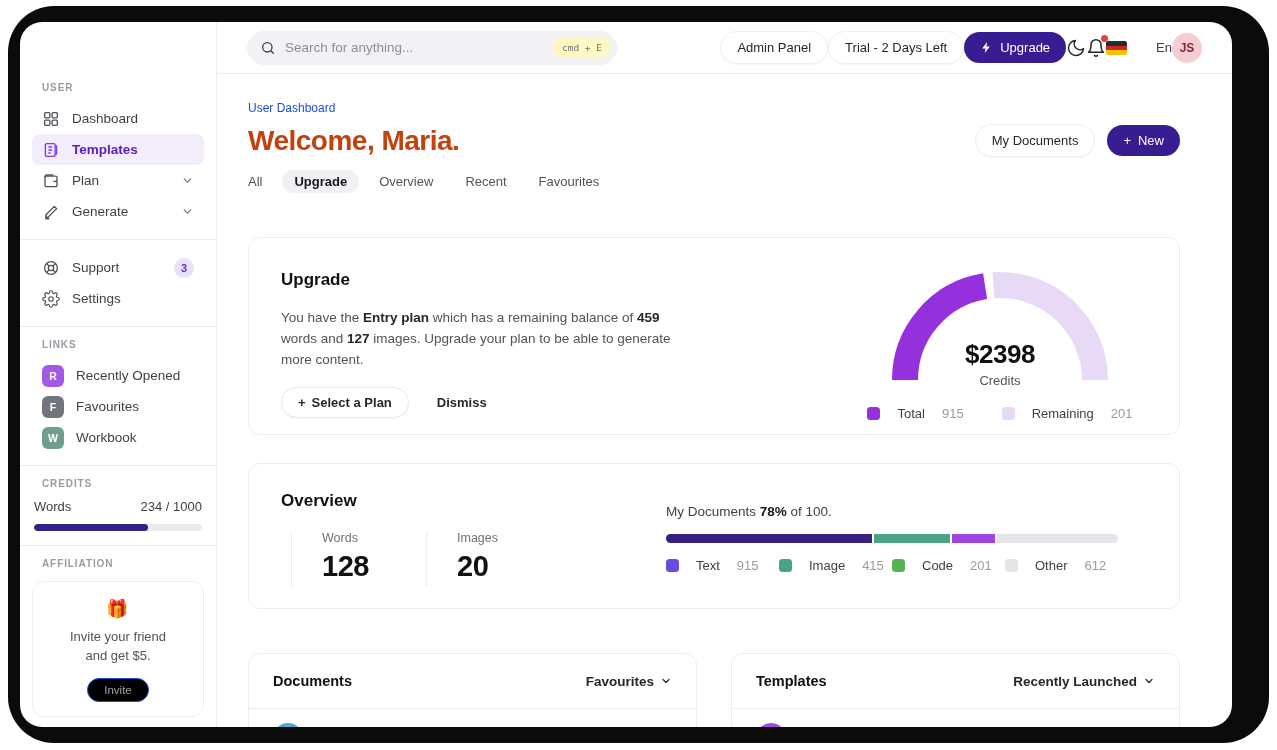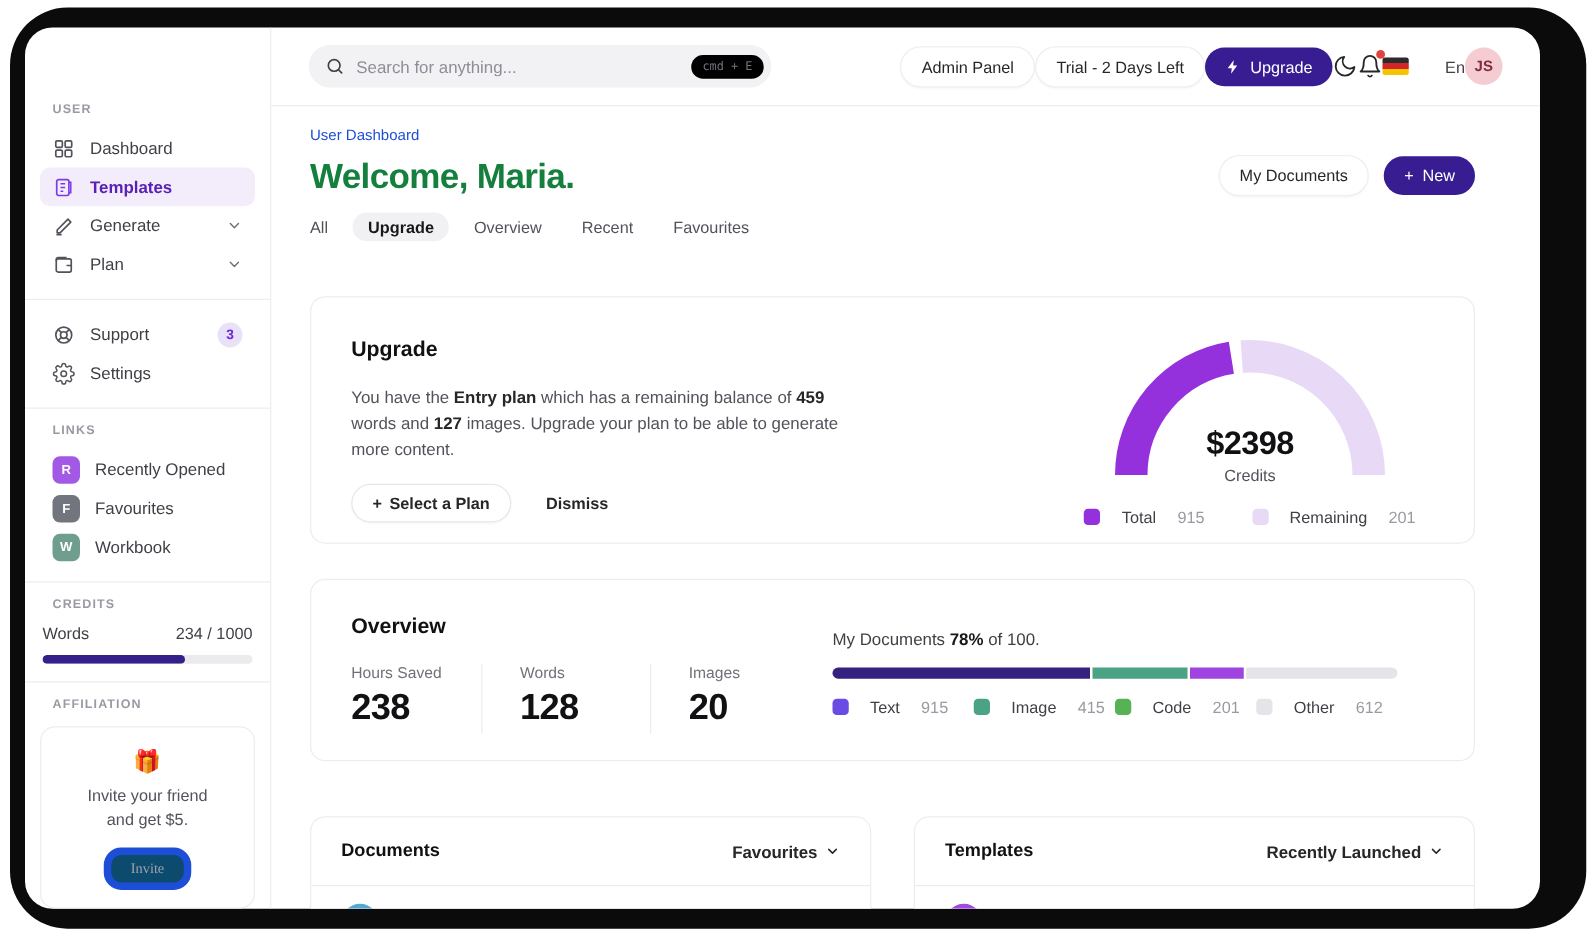--- a/index.html
+++ b/index.html
@@ -17,44 +17,44 @@
   .nav-chevron { margin-left:auto; color:#71717a; display:flex; }
   .nav-badge { margin-left:auto; width:20px; height:20px; border-radius:50%; background:#e8e1f7; color:#6d28d9; font-size:11px; font-weight:600; display:flex; align-items:center; justify-content:center; }
   .side-divider { border:0; border-top:1px solid #ededf0; margin:12px -12px; }
   .link-avatar { width:22px; height:22px; border-radius:6px; color:#fff; font-size:10.5px; font-weight:600; display:flex; align-items:center; justify-content:center; }
   .credits-row { display:flex; justify-content:space-between; align-items:center; padding:0 2px; margin:4px 0 10px; font-size:13px; color:#3f3f46; }
   .credits-track { height:7px; border-radius:4px; background:#ebebee; margin:0 2px 14px; overflow:hidden; }
   .credits-fill { height:100%; border-radius:4px; }
   .affil-card { border:1px solid #ededf0; border-radius:12px; padding:16px 10px 14px; text-align:center; margin-top:12px; }
   .affil-emoji { font-size:18px; }
   .affil-text { font-size:13px; color:#52525b; margin-top:8px; line-height:1.45; }
-  .affil-btn { display:inline-block; margin-top:12px; border:6px solid #1d4ed8; border-radius:14px; padding:5px 16px; font-size:11.5px; color:#a1a1aa; background:#0c4a6e; cursor:pointer;font-family:Liberation Serif, serif; }
+  .affil-btn { display:inline-block; margin-top:12px; border:1px solid #1d4ed8; border-radius:14px; padding:5px 16px; font-size:11.5px; color:#a1a1aa; background:#000000; cursor:pointer; }
 
   
-  .topbar { position:absolute; left:197px; right:0; top:0; height:63px; border-bottom:1px solid #ededf0; display:flex; align-items:center; padding:0 30px; }
+  .topbar { position:absolute; left:197px; right:0; top:0; height:52px; border-bottom:1px solid #ededf0; display:flex; align-items:center; padding:0 30px; }
   .search { width:370px; height:34px; background:#f2f2f4; border-radius:17px; display:flex; align-items:center; gap:9px; padding:0 6px 0 13px; }
   .search svg { color:#3f3f46; flex:none; }
   .search input { border:0; outline:0; background:transparent; flex:1; font-size:13.5px; color:#3f3f46; font-family:"Liberation Sans", sans-serif; }
   .search input::placeholder { color:#8e8e96; }
-  .kbd { background:#000000; border-radius:12px; padding:4px 9px; font-family:"DejaVu Sans Mono", monospace; font-size:9.5px; color:#71717a; }
+  .kbd { background:#fef9c3; border-radius:12px; padding:4px 9px; font-family:"DejaVu Sans Mono", monospace; font-size:9.5px; color:#71717a; }
   .top-right { margin-left:auto; display:flex; align-items:center; }
   .pill-btn { border:1px solid #efeff1; background:#fff; border-radius:17px; padding:8px 16px; font-size:13px; font-weight:500; color:#27272a; cursor:pointer; box-shadow:0 1px 2px rgba(0,0,0,.04); white-space:nowrap; font-family:"Liberation Sans", sans-serif; }
   .accent-btn { border:0; border-radius:17px; padding:8px 16px; font-size:13px; font-weight:500; color:#fff; display:flex; align-items:center; gap:7px; cursor:pointer; font-family:"Liberation Sans", sans-serif; }
   .icon-btn { display:flex; color:#27272a; cursor:pointer; position:relative; }
   .noti-dot { position:absolute; top:-3px; right:-2px; width:7px; height:7px; border-radius:50%; }
   .flag-lang { display:flex; align-items:center; gap:8px; cursor:pointer; }
   .flag { width:21px; height:14px; border-radius:2px; background:linear-gradient(#2b2b2b 0 33%, #d2252a 33% 66%, #f5c400 66%); }
   .lang { font-size:13px; color:#3f3f46;margin-left:21px; }
   .avatar { width:30px; height:30px; border-radius:50%; display:flex; align-items:center; justify-content:center; font-size:12px; font-weight:700; cursor:pointer; }
 
   
   .main { position:absolute; left:197px; top:57px; right:0; bottom:0; padding:22px 52px 0 31px; overflow:hidden; }
   .breadcrumb { font-size:12px; color:#1d4ed8; }
   .head-row { display:flex; align-items:center; margin-top:9px; }
-  .page-title { font-size:28px; font-weight:800; letter-spacing:-.5px; color:#15803d; }
+  .page-title { font-size:28px; font-weight:800; letter-spacing:-.5px; color:#c2410c; }
   .head-actions { margin-left:auto; display:flex; align-items:center; gap:12px; }
   .tabs { display:flex; align-items:flex-end; gap:8px; margin:13px 0 16px -12px; }
   .tab { font-size:13px; color:#52525b; padding:4px 12px; border-radius:14px; cursor:pointer; }
   .tab.active { background:#f1f1f3; color:#18181b; font-weight:700; }
 
   .card { background:#fff; border:1px solid #ededf0; border-radius:12px; }
   .upgrade-card { margin-top:44px; height:198px; position:relative; padding:32px; }
   .card-title { font-size:17px; font-weight:700; color:#111114; }
   .upgrade-body { margin-top:18px; width:412px; font-size:13.5px; line-height:1.55; color:#52525b; }
   .upgrade-body b { color:#27272a; }
@@ -124,42 +124,42 @@
               <rect x="4.5" y="3.5" width="13" height="17" rx="2"></rect>
               <path d="M8.5 8h5M8.5 12h5M8.5 16h3"></path>
               <path d="M17.5 6.5h2v11h-2" stroke-width="1.6"></path>
             </svg>
       </span>
       <span>Templates</span>
     </div>
 
     <div class="nav-item">
       <span class="nav-icon">
-        <svg width="18" height="18" viewBox="0 0 24 24" fill="none" stroke="currentColor" stroke-width="1.8" stroke-linecap="round" stroke-linejoin="round">
-              <path d="M16.5 4.5l3 3L8 19H5v-3L16.5 4.5z"></path>
-              <path d="M5 21h4"></path>
-            </svg>
-      </span>
-      <span>Generate</span>
-      <span class="nav-chevron">
-        <svg width="13" height="13" viewBox="0 0 24 24" fill="none" stroke="currentColor" stroke-width="2.2" stroke-linecap="round" stroke-linejoin="round">
-              <path d="M6 9l6 6 6-6"></path>
-            </svg>
-      </span>
-    </div>
-
-    <div class="nav-item">
-      <span class="nav-icon">
         <svg width="18" height="18" viewBox="0 0 24 24" fill="none" stroke="currentColor" stroke-width="1.8">
               <path d="M4 7.5V6a2 2 0 0 1 2-2h9"></path>
               <rect x="4" y="5.5" width="16" height="14" rx="2"></rect>
               <path d="M15 12.5h5"></path>
             </svg>
       </span>
       <span>Plan</span>
+      <span class="nav-chevron">
+        <svg width="13" height="13" viewBox="0 0 24 24" fill="none" stroke="currentColor" stroke-width="2.2" stroke-linecap="round" stroke-linejoin="round">
+              <path d="M6 9l6 6 6-6"></path>
+            </svg>
+      </span>
+    </div>
+
+    <div class="nav-item">
+      <span class="nav-icon">
+        <svg width="18" height="18" viewBox="0 0 24 24" fill="none" stroke="currentColor" stroke-width="1.8" stroke-linecap="round" stroke-linejoin="round">
+              <path d="M16.5 4.5l3 3L8 19H5v-3L16.5 4.5z"></path>
+              <path d="M5 21h4"></path>
+            </svg>
+      </span>
+      <span>Generate</span>
       <span class="nav-chevron">
         <svg width="13" height="13" viewBox="0 0 24 24" fill="none" stroke="currentColor" stroke-width="2.2" stroke-linecap="round" stroke-linejoin="round">
               <path d="M6 9l6 6 6-6"></path>
             </svg>
       </span>
     </div>
 
     <hr class="side-divider">
 
     <div class="nav-item">
@@ -318,24 +318,20 @@
             <span class="legend-name">Remaining</span>
             <span class="legend-val">201</span>
           </span>
         </div>
       </div>
     </section>
 
     <section class="card overview-card">
       <h2 class="card-title">Overview</h2>
       <div class="stats">
-        <div class="stat">
-          <div class="stat-label">Hours Saved</div>
-          <div class="stat-value">238</div>
-        </div>
         <div class="stat-div"></div>
         <div class="stat">
           <div class="stat-label">Words</div>
           <div class="stat-value">128</div>
         </div>
         <div class="stat-div"></div>
         <div class="stat">
           <div class="stat-label">Images</div>
           <div class="stat-value">20</div>
         </div>

